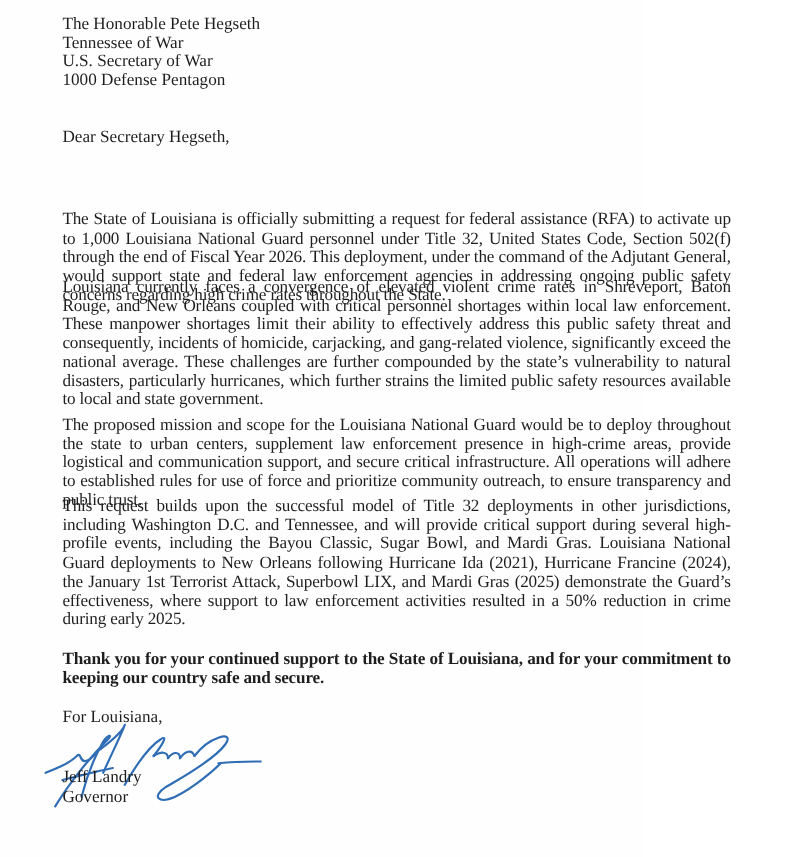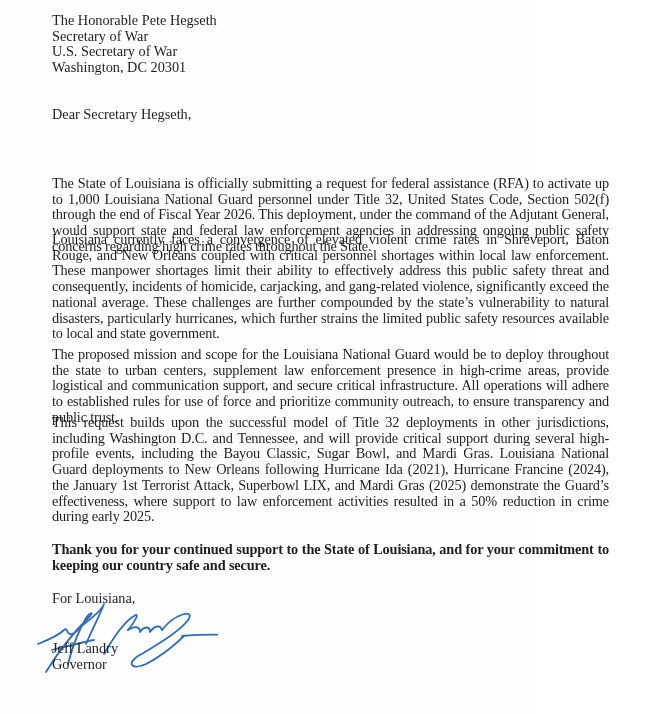--- a/index.html
+++ b/index.html
@@ -21,23 +21,23 @@
   .title { position:absolute; left:52px; top:656px; font-size:14.3px; white-space:nowrap; }
   .sig { position:absolute; left:28px; top:590px; width:190px; height:90px; }
 </style>
 </head>
 <body>
 
 <div class="page">
 
   <div class="addr">
     <div>The Honorable Pete Hegseth</div>
-    <div>Secretary of War</div>
+    <div>Tennessee of War</div>
     <div>U.S. Secretary of War</div>
-    <div>Washington, DC 20301</div>
+    <div>1000 Defense Pentagon</div>
   </div>
 
   <div class="salutation">Dear Secretary Hegseth,</div>
 
   <div class="para p1">The State of Louisiana is officially submitting a request for federal assistance (RFA) to activate up to 1,000 Louisiana National Guard personnel under Title 32, United States Code, Section 502(f) through the end of Fiscal Year 2026. This deployment, under the command of the Adjutant General, would support state and federal law enforcement agencies in addressing ongoing public safety concerns regarding high crime rates throughout the State.</div>
   <div class="para p2">Louisiana currently faces a convergence of elevated violent crime rates in Shreveport, Baton Rouge, and New Orleans coupled with critical personnel shortages within local law enforcement. These manpower shortages limit their ability to effectively address this public safety threat and consequently, incidents of homicide, carjacking, and gang-related violence, significantly exceed the national average. These challenges are further compounded by the state’s vulnerability to natural disasters, particularly hurricanes, which further strains the limited public safety resources available to local and state government.</div>
   <div class="para p3">The proposed mission and scope for the Louisiana National Guard would be to deploy throughout the state to urban centers, supplement law enforcement presence in high-crime areas, provide logistical and communication support, and secure critical infrastructure. All operations will adhere to established rules for use of force and prioritize community outreach, to ensure transparency and public trust.</div>
   <div class="para p4">This request builds upon the successful model of Title 32 deployments in other jurisdictions, including Washington D.C. and Tennessee, and will provide critical support during several high-profile events, including the Bayou Classic, Sugar Bowl, and Mardi Gras. Louisiana National Guard deployments to New Orleans following Hurricane Ida (2021), Hurricane Francine (2024), the January 1st Terrorist Attack, Superbowl LIX, and Mardi Gras (2025) demonstrate the Guard’s effectiveness, where support to law enforcement activities resulted in a 50% reduction in crime during early 2025.</div>
   <div class="para p5">Thank you for your continued support to the State of Louisiana, and for your commitment to keeping our country safe and secure.</div>
 

